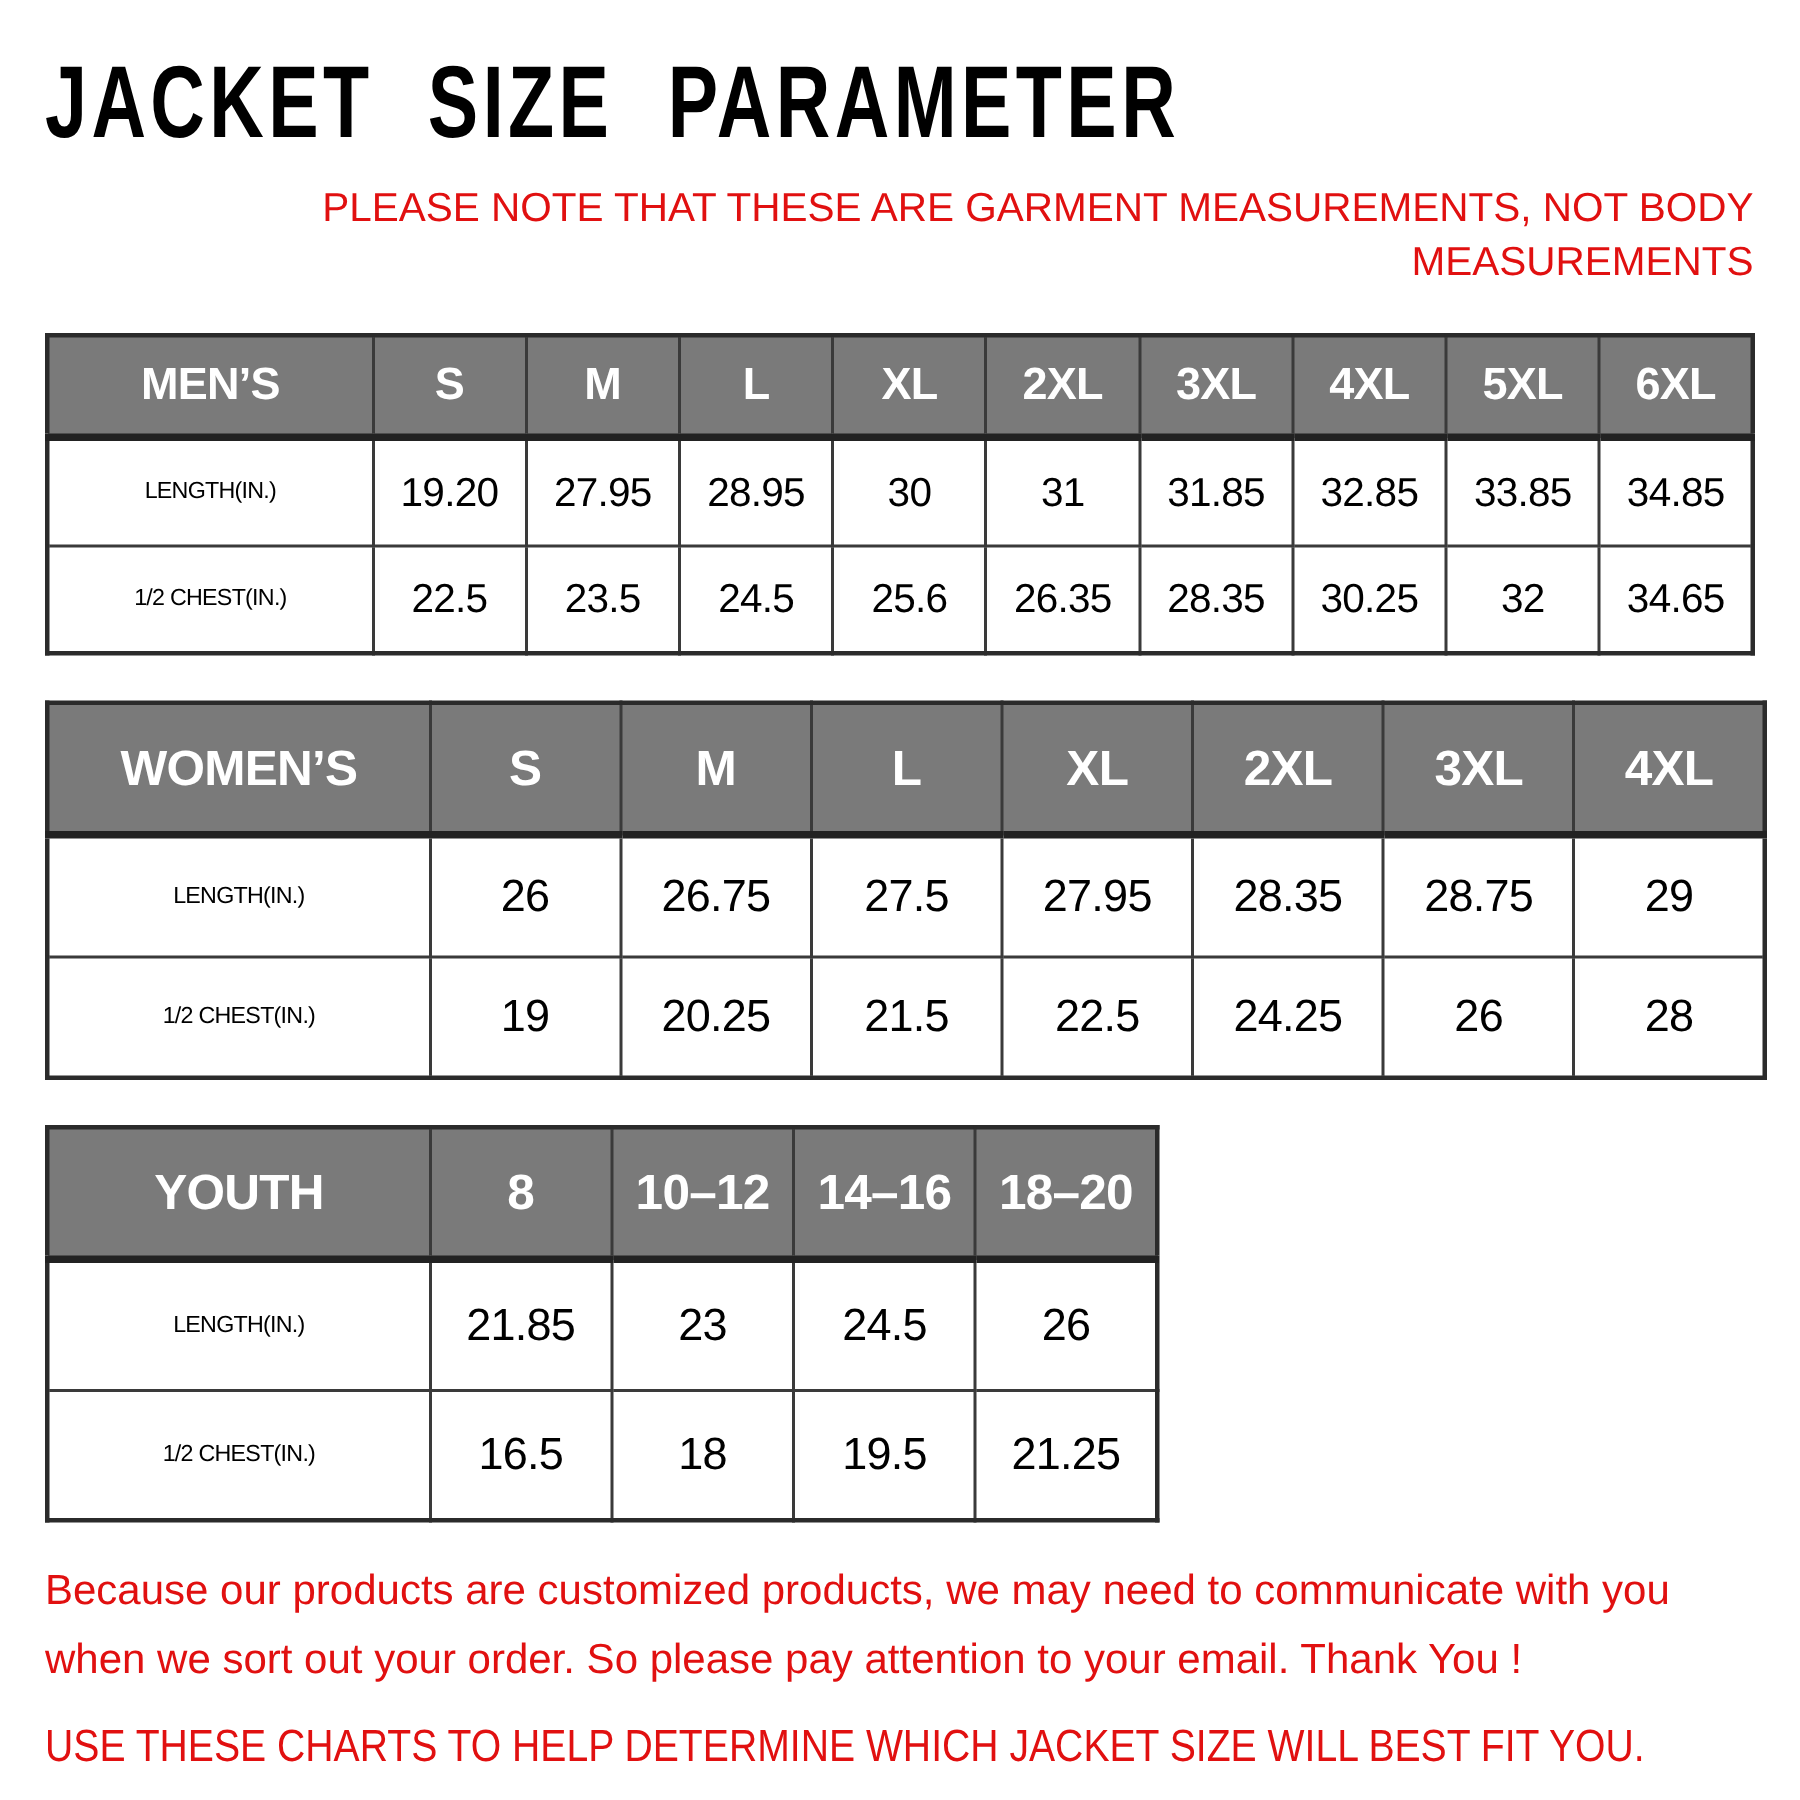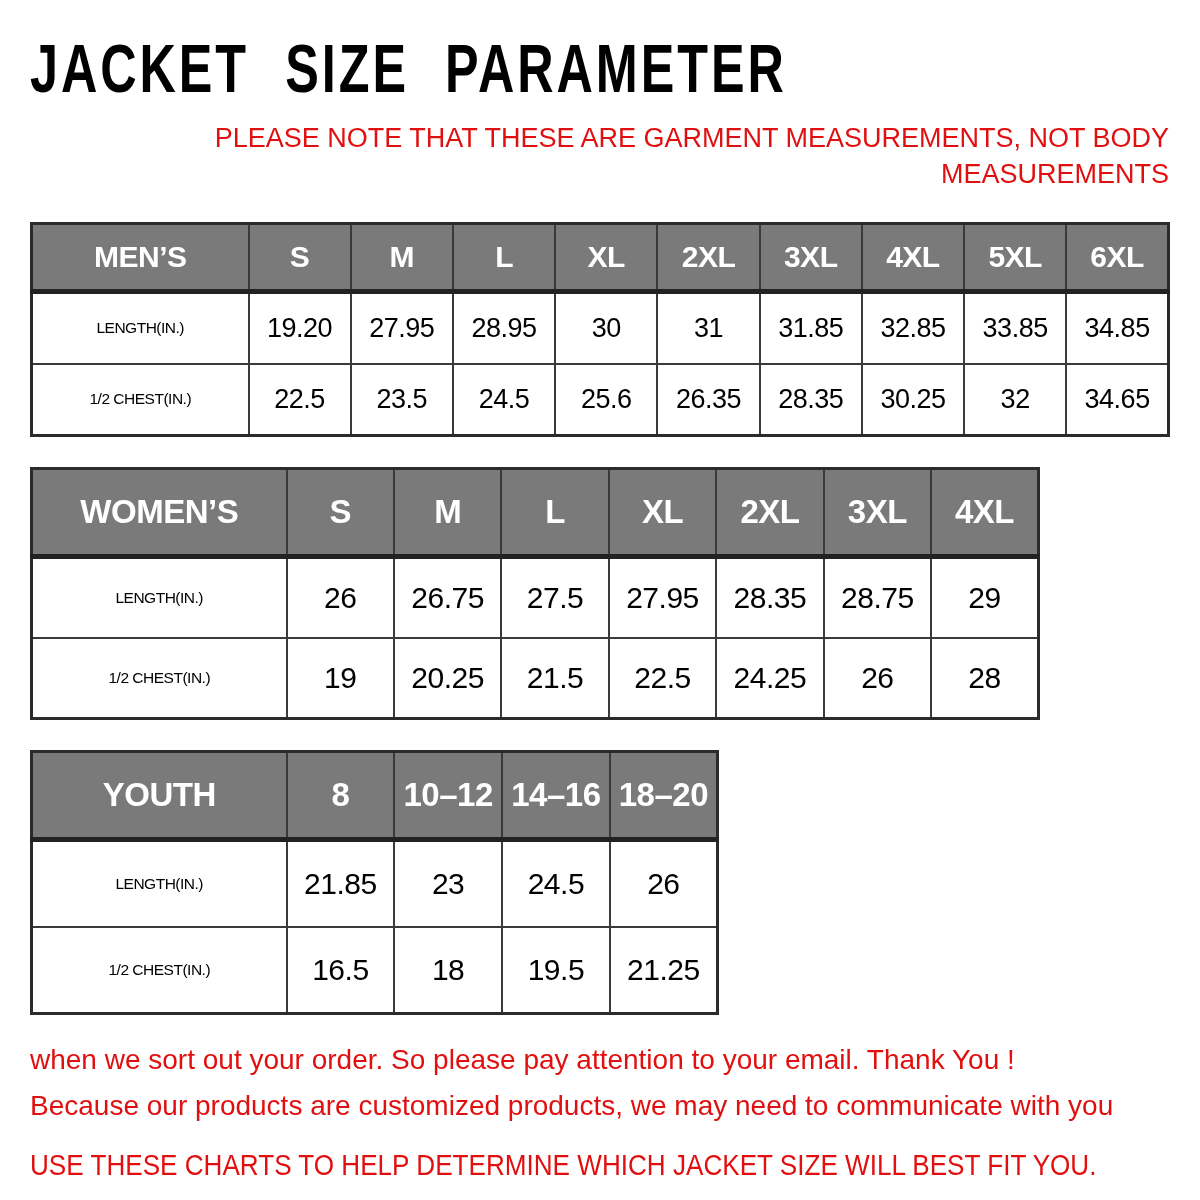--- a/index.html
+++ b/index.html
@@ -29,22 +29,22 @@
   .note{margin-top:18px;color:var(--red);font-size:27px;line-height:36px;font-weight:normal;text-align:right;}
   .note div{white-space:nowrap;}
 
   .tables{margin-top:4px;}
   table{
     border-collapse:collapse;table-layout:fixed;
     margin-top:30px;
     border:3px solid var(--border-dark);
   }
   .t-mens{width:1140px;}
-  .t-womens{width:1010px;}
-  .t-youth{width:689px;}
+  .t-womens{width:1148px;}
+  .t-youth{width:743px;}
   th,td{
     border:2px solid var(--border-mid);
     text-align:center;vertical-align:middle;padding:0;
     letter-spacing:-0.5px;
   }
   th{
     background:var(--hdr-gray);color:#ffffff;font-weight:bold;
     border-bottom:5px solid #222222;
   }
   .t-mens col.c-label{width:217px;}
@@ -210,19 +210,19 @@
             <td>16.5</td>
             <td>18</td>
             <td>19.5</td>
             <td>21.25</td>
           </tr>
         </tbody>
       </table>
     </div>
 
   <div class="footer-note">
+    <div>Because our products are customized products, we may need to communicate with you</div>
     <div>when we sort out your order. So please pay attention to your email. Thank You !</div>
-    <div>Because our products are customized products, we may need to communicate with you</div>
   </div>
 
   <div class="usage-line">USE THESE CHARTS TO HELP DETERMINE WHICH JACKET SIZE WILL BEST FIT YOU.</div>
 
 </div>
 
 </body></html>

